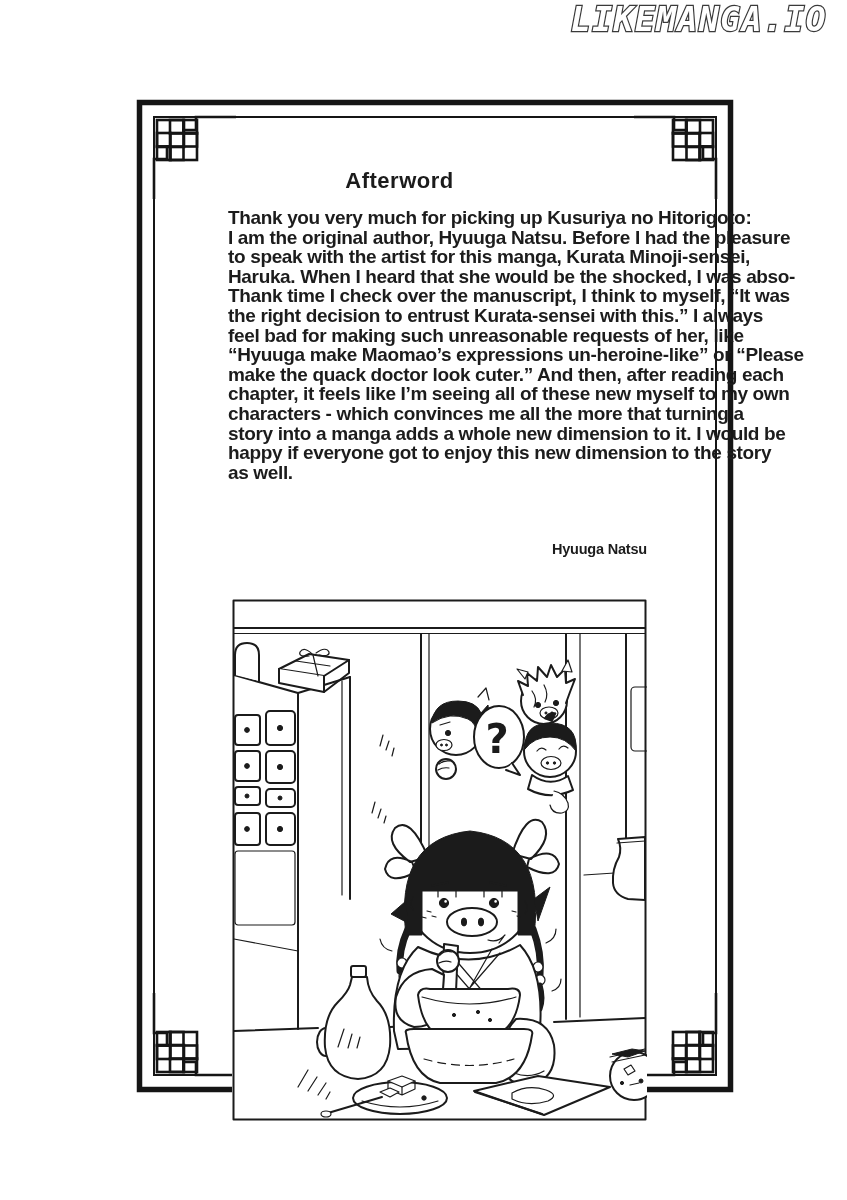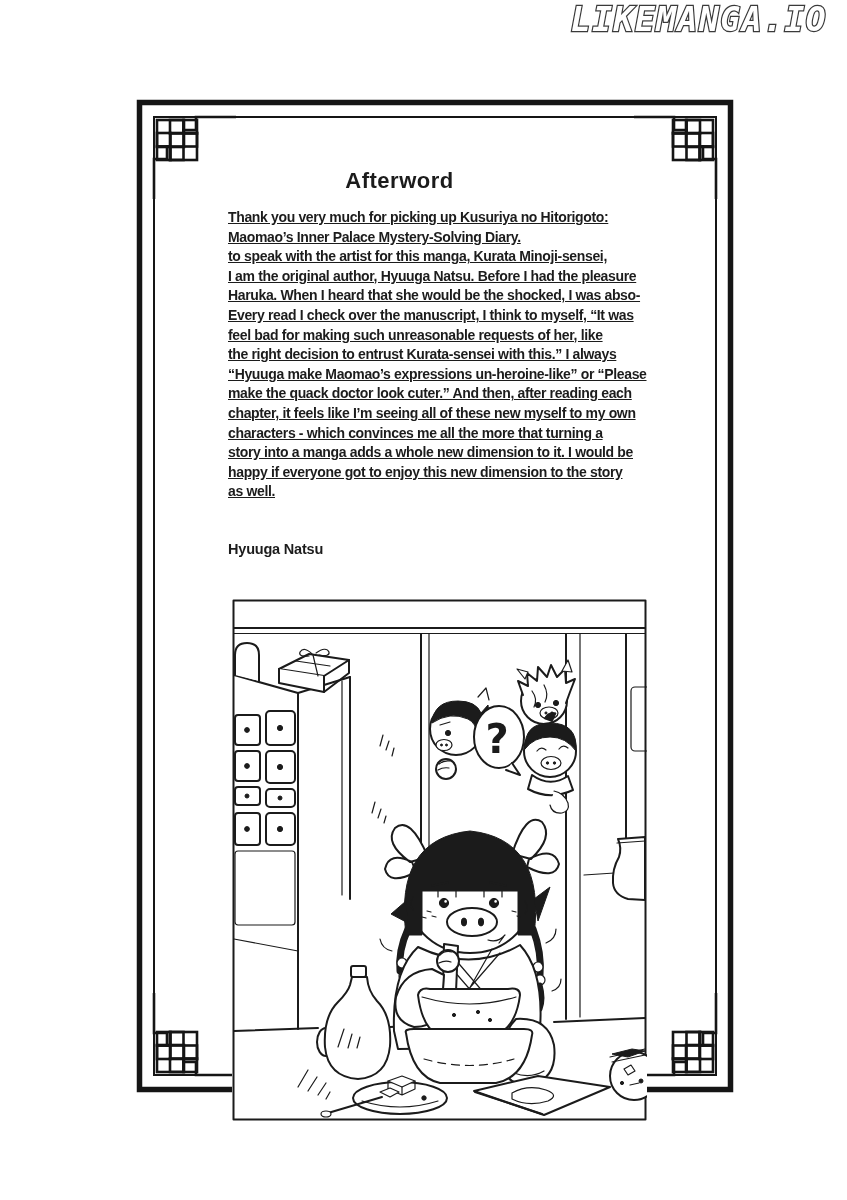--- a/index.html
+++ b/index.html
@@ -6,24 +6,24 @@
   #stage{position:relative;width:847px;height:1200px;background:#ffffff;overflow:hidden;
          font-family:"Liberation Sans",sans-serif;color:#191919;}
   
   #logo-svg{position:absolute;top:0;right:2px;width:292px;height:44px;}
   
   #frame-svg{position:absolute;left:136px;top:99px;width:598px;height:994px;}
   
   .title{position:absolute;left:136px;top:168px;width:527px;text-align:center;
          font-size:22px;font-weight:bold;letter-spacing:.5px;color:#1b1b1b;}
   .body-text{position:absolute;left:228px;top:208px;width:424px;
-             font-size:14px;line-height:19.6px;letter-spacing:-.35px;
-             font-weight:bold;color:#1c1c1c;text-decoration:underline;}
+             font-size:19px;line-height:19.6px;letter-spacing:-.35px;
+             font-weight:bold;color:#1c1c1c;}
   .body-text .bline{white-space:nowrap;}
-  .signature{position:absolute;left:228px;top:541px;width:419px;
+  .signature{position:absolute;left:228px;top:541px;width:419px;text-align:right;
              font-size:14.5px;font-weight:bold;letter-spacing:-.2px;color:#1c1c1c;}
   
   #illu-svg{position:absolute;left:232px;top:599px;width:415px;height:522px;background:#fff;}
   .ink{stroke:#1b1b1b;fill:none;stroke-width:2;stroke-linecap:round;stroke-linejoin:round;}
   .inkw{stroke:#1b1b1b;fill:#ffffff;stroke-width:2;stroke-linecap:round;stroke-linejoin:round;}
   .inkb{stroke:#1b1b1b;fill:#1b1b1b;stroke-width:1;stroke-linejoin:round;}
   .thin{stroke-width:1.2;}
 </style>
 </head>
 <body>
@@ -53,27 +53,26 @@
     <rect x="18" y="18" width="562" height="958" stroke="#151515" stroke-width="2" fill="none"></rect>
     <use href="#cornerTL"></use>
     <use href="#cornerTL" transform="translate(598,0) scale(-1,1)"></use>
     <use href="#cornerTL" transform="translate(0,994) scale(1,-1)"></use>
     <use href="#cornerTL" transform="translate(598,994) scale(-1,-1)"></use>
   </svg>
 
   <div class="title">Afterword</div>
   <div class="body-text">
       <div class="bline">Thank you very much for picking up Kusuriya no Hitorigoto:</div>
-      <div class="bline">Maomao’s Inner Palace Mystery-Solving Diary.</div>
+      <div class="bline">I am the original author, Hyuuga Natsu. Before I had the pleasure</div>
       <div class="bline">to speak with the artist for this manga, Kurata Minoji-sensei,</div>
-      <div class="bline">I am the original author, Hyuuga Natsu. Before I had the pleasure</div>
       <div class="bline">Haruka. When I heard that she would be the shocked, I was abso-</div>
-      <div class="bline">Every read I check over the manuscript, I think to myself, “It was</div>
+      <div class="bline">Thank time I check over the manuscript, I think to myself, “It was</div>
+      <div class="bline">the right decision to entrust Kurata-sensei with this.” I always</div>
       <div class="bline">feel bad for making such unreasonable requests of her, like</div>
-      <div class="bline">the right decision to entrust Kurata-sensei with this.” I always</div>
       <div class="bline">“Hyuuga make Maomao’s expressions un-heroine-like” or “Please</div>
       <div class="bline">make the quack doctor look cuter.” And then, after reading each</div>
       <div class="bline">chapter, it feels like I’m seeing all of these new myself to my own</div>
       <div class="bline">characters - which convinces me all the more that turning a</div>
       <div class="bline">story into a manga adds a whole new dimension to it. I would be</div>
       <div class="bline">happy if everyone got to enjoy this new dimension to the story</div>
       <div class="bline">as well.</div>
     </div>
   <div class="signature">Hyuuga Natsu</div>
 

